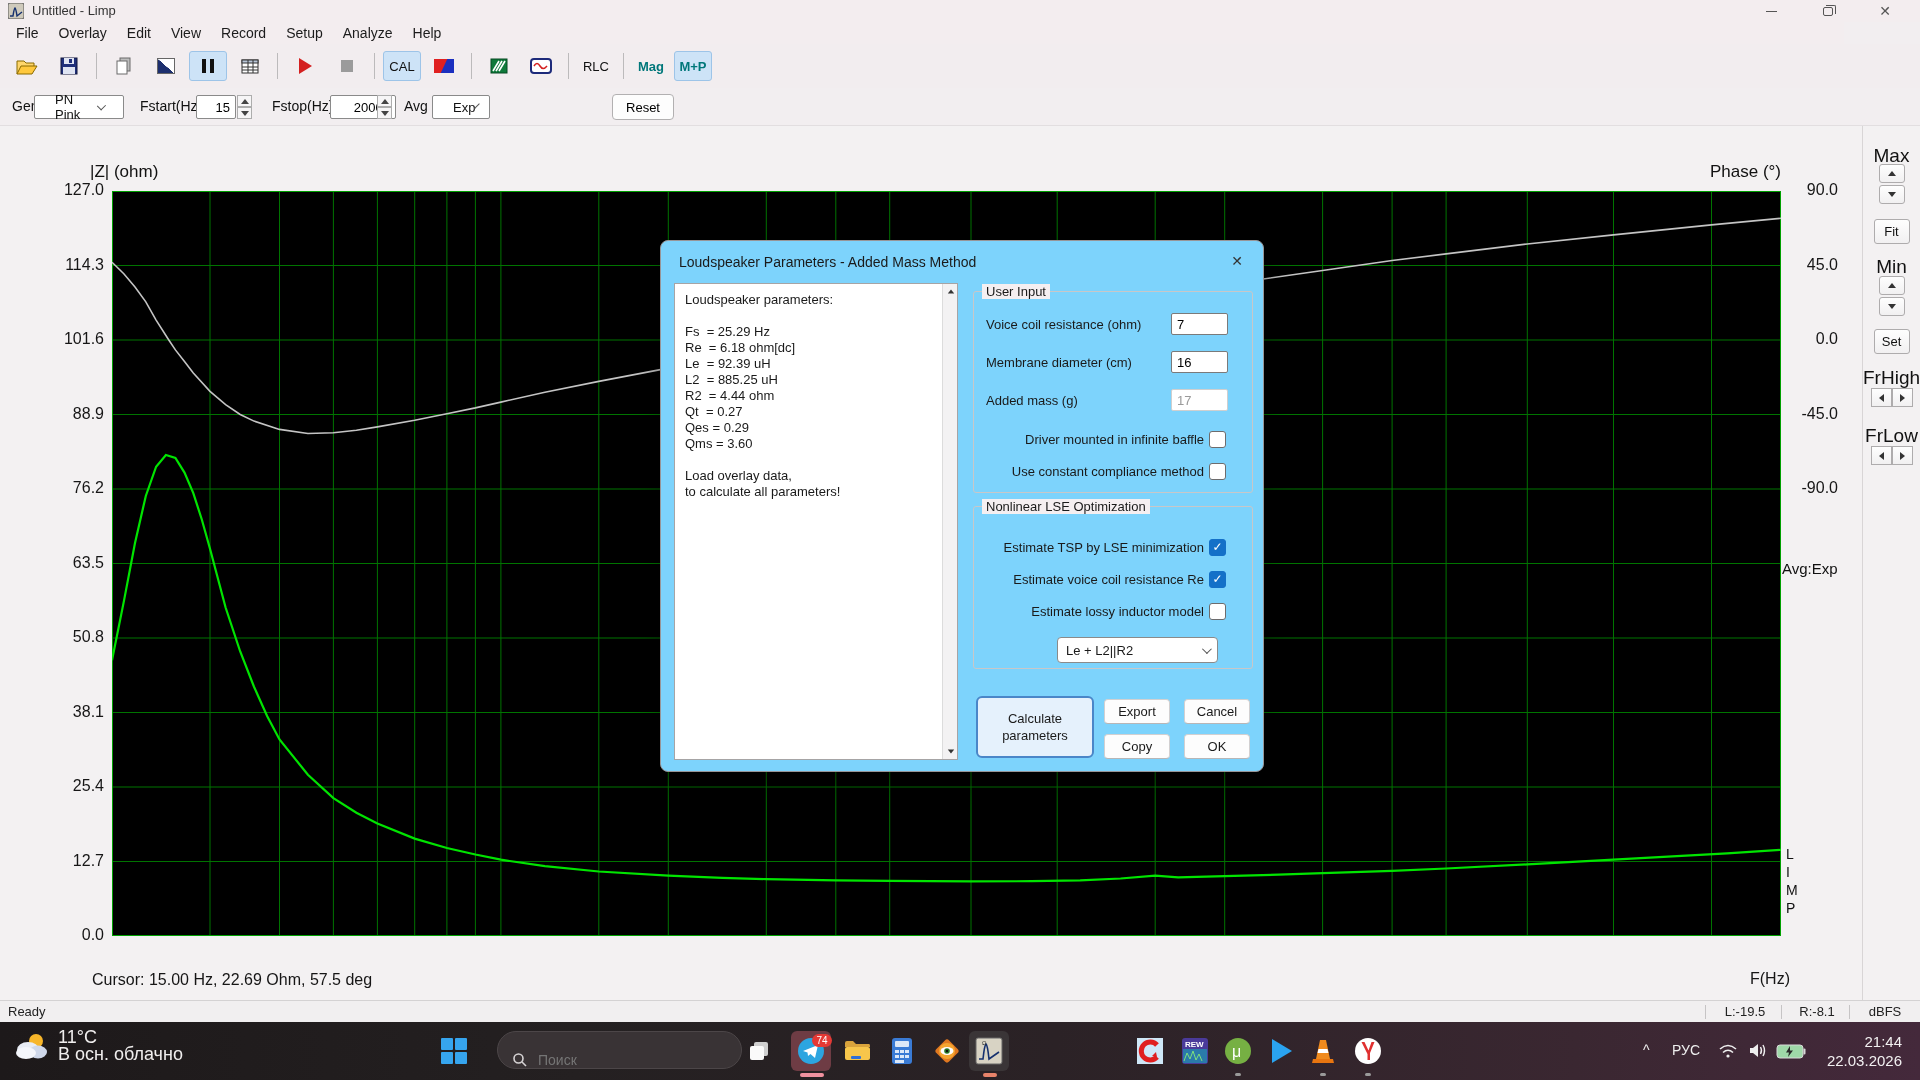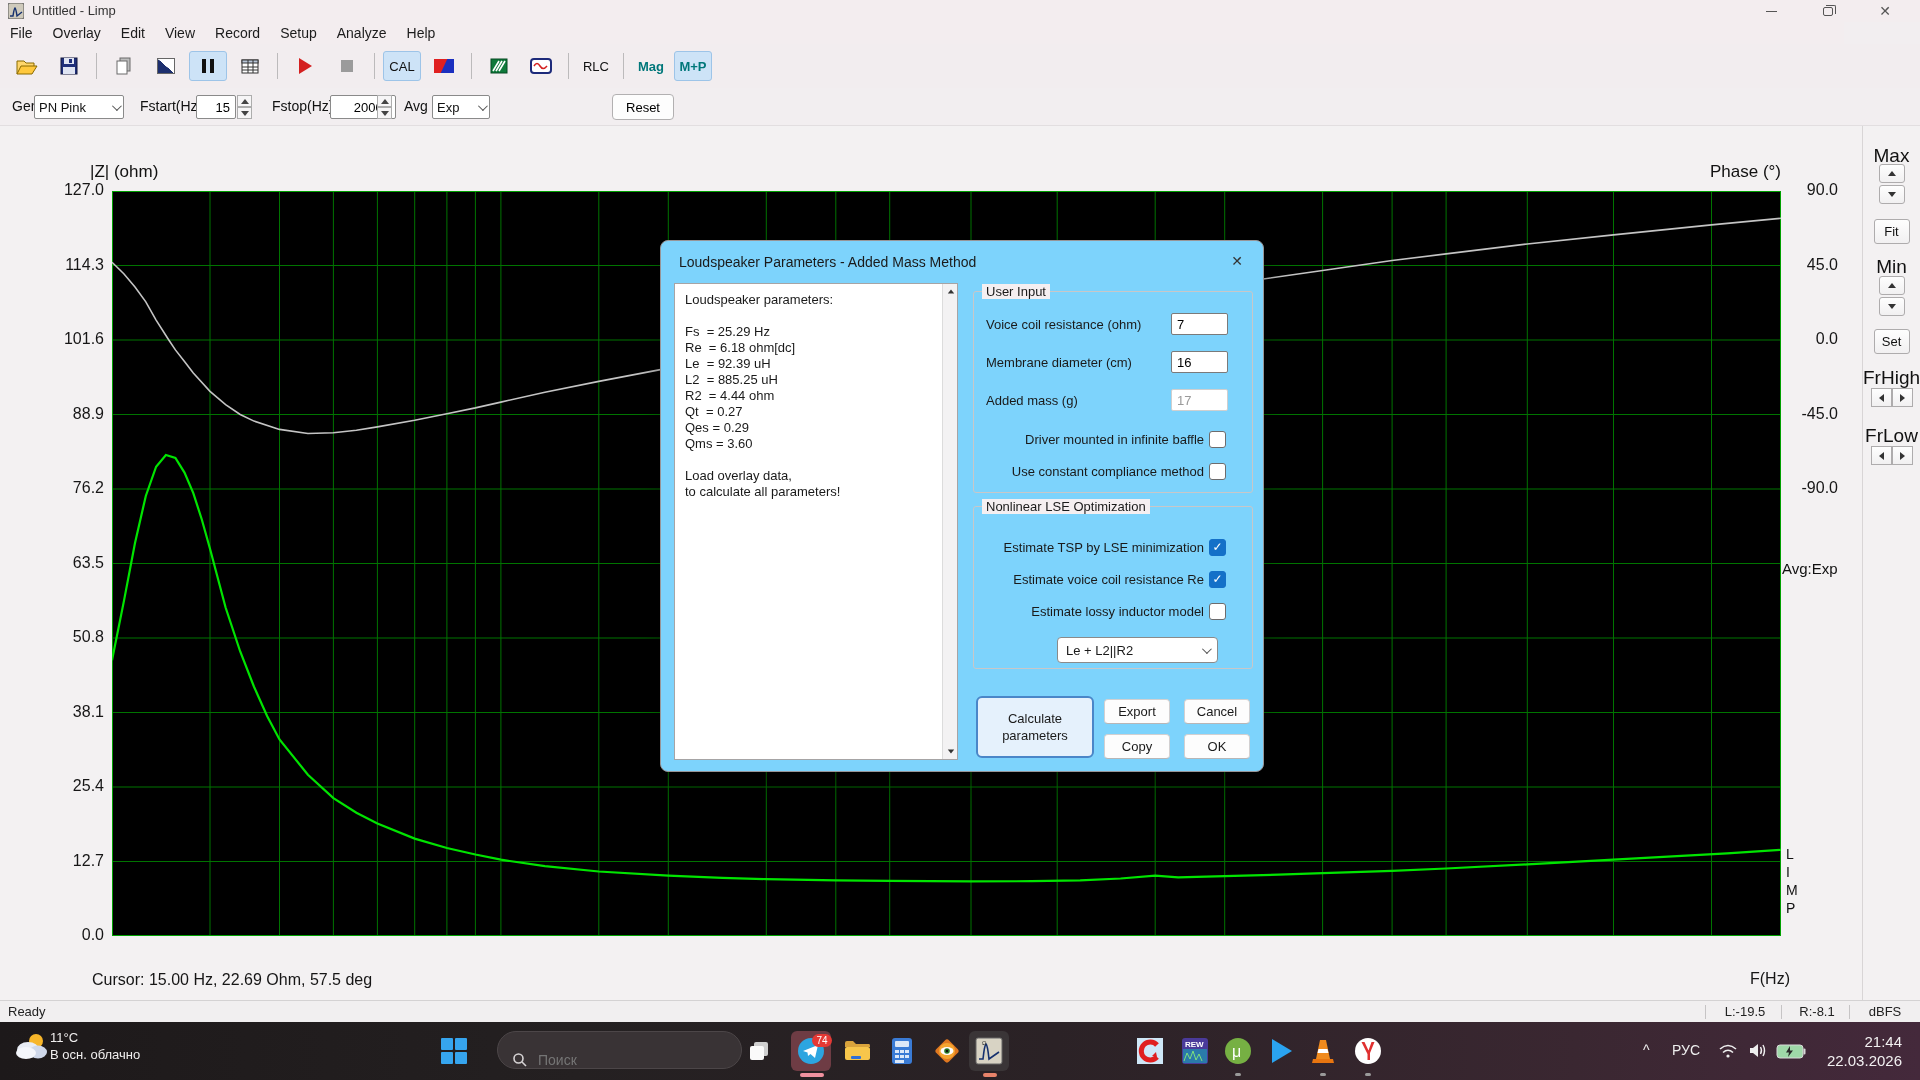--- a/index.html
+++ b/index.html
@@ -11,39 +11,39 @@
   #app-icon { position:absolute; left:8px; top:3px; width:16px; height:16px; }
   #win-title { position:absolute; left:32px; top:3px; font-size:13px; color:#333; }
   .win-btn { position:absolute; top:0; width:46px; height:22px; display:flex; align-items:center; justify-content:center; color:#555; }
   #btn-min  { left:1748px; } #btn-max { left:1805px; } #btn-close { left:1862px; }
   #btn-min .bar { width:11px; height:1px; background:#555; }
   #btn-max .box { width:10px; height:9px; border:1px solid #555; border-radius:2px; position:relative; }
   #btn-max .box:before { content:''; position:absolute; left:2px; top:-3px; width:9px; height:8px; border:1px solid #555; border-left:none; border-bottom:none; border-radius:0 2px 0 0; }
   #btn-close span { font-size:14px; }
 
   
-  #menubar { position:absolute; left:0; top:22px; width:1844px; height:22px; background:#f3edef; display:flex; align-items:center; }
+  #menubar { position:absolute; left:0; top:22px; width:1844px; height:22px; background:#f3edef; display:flex; align-items:center; padding-left:6px; }
   .menu-item { padding:0 10px; font-size:14px; color:#1c1c1c; height:22px; line-height:22px; }
 
   
   #toolbar { position:absolute; left:0; top:44px; width:1920px; height:44px; background:#f2edef; display:flex; align-items:center; padding-left:6px; }
   .tb { width:38px; height:30px; display:flex; align-items:center; justify-content:center; border:1px solid transparent; border-radius:3px; margin:0 2px; font-size:13px; color:#111; }
   .tb.active { background:#cde3f7; border-color:#9dc4e8; }
   .tb-sep { width:1px; height:26px; background:#bcbabb; margin:0 6px; }
   .teal { color:#00777a; font-weight:bold; }
   .tri-bw { width:18px; height:16px; background:linear-gradient(to top right,#1d2f6e 49%,#ffffff 50%); border:1px solid #666; }
   .pause-i { display:flex; gap:4px; } .pause-i i { display:block; width:4px; height:14px; background:#111; }
   .play-i { width:0; height:0; border-left:13px solid #d42020; border-top:8px solid transparent; border-bottom:8px solid transparent; }
   .stop-i { width:12px; height:12px; background:#9b9b9b; }
   .flag-i { width:20px; height:14px; background:linear-gradient(115deg,#e02020 48%,#1b2fbf 52%); }
 
   
   #parambar { position:absolute; left:0; top:88px; width:1920px; height:38px; background:#f2eef0; border-bottom:1px solid #e2dee0; font-size:14px; color:#111; }
   #parambar .lbl { position:absolute; top:10px; }
-  .combo { position:absolute; top:7px; height:24px; background:#fff; border:1px solid #8a8a8a; border-radius:2px; font-size:13px; display:flex; align-items:center; padding:0 4px; justify-content:space-between; }
+  .combo { position:absolute; top:7px; height:24px; background:#fff; border:1px solid #8a8a8a; border-radius:2px; font-size:13px; display:flex; align-items:center; padding:0 20px; justify-content:space-between; }
   .chev { width:7px; height:7px; border-right:1.5px solid #555; border-bottom:1.5px solid #555; transform:rotate(45deg) translateY(-2px); }
   .edit { position:absolute; top:7px; height:24px; background:#fff; border:1px solid #8a8a8a; border-radius:2px; font-size:13px; text-align:right; padding:0 5px; font-family:"Liberation Sans",sans-serif; }
   .spin { position:absolute; top:7px; width:15px; height:24px; display:flex; flex-direction:column; }
   .spin div { flex:1; border:1px solid #adadad; background:#f6f5f6; display:flex; align-items:center; justify-content:center; }
   .spin .up:after { content:''; border-left:4px solid transparent; border-right:4px solid transparent; border-bottom:5px solid #444; }
   .spin .dn:after { content:''; border-left:4px solid transparent; border-right:4px solid transparent; border-top:5px solid #444; }
   #reset-btn { position:absolute; left:612px; top:6px; width:62px; height:26px; background:#fdfdfd; border:1px solid #b2b0b1; border-radius:4px; font-size:13px; }
 
   
   #workspace { position:absolute; left:0; top:126px; width:1920px; height:874px; background:#f3f1f2; }
@@ -109,21 +109,21 @@
 
   
   #statusbar { position:absolute; left:0; top:1000px; width:1920px; height:22px; background:#f1eff0; border-top:1px solid #d4d2d3; font-size:13px; color:#222; }
   #sb-ready { position:absolute; left:8px; top:3px; }
   .sb-div { position:absolute; top:4px; width:1px; height:14px; background:#c6c4c5; }
   .sb-val { position:absolute; top:3px; text-align:center; }
 
   
   #taskbar { position:absolute; left:0; top:1022px; width:1920px; height:58px; background:linear-gradient(90deg,#1d191a 0%,#242021 30%,#2b2226 55%,#3a2731 82%,#44293b 100%); color:#eee; }
   #weather { position:absolute; left:12px; top:7px; display:flex; align-items:center; }
-  #weather .wtxt { margin-left:0; font-size:13px; line-height:17px; color:#f0eeee; }
+  #weather .wtxt { margin-left:8px; font-size:18px; line-height:17px; color:#f0eeee; }
   #start-btn { position:absolute; left:441px; top:16px; width:26px; height:26px; display:grid; grid-template-columns:12px 12px; grid-gap:2px; }
   #start-btn i { background:#36a5ee; border-radius:1px; height:12px; }
   #search-pill { position:absolute; left:497px; top:9px; width:245px; height:38px; background:#393335; border:1px solid #4c4648; border-radius:19px; display:flex; align-items:flex-end; padding-left:14px; }
   #search-pill input { background:transparent; border:none; outline:none; color:#d6d3d4; font-size:14px; margin-left:10px; width:160px; font-family:"Liberation Sans",sans-serif; }
   .task-icon { position:absolute; top:9px; width:40px; height:40px; border-radius:6px; display:flex; align-items:center; justify-content:center; }
   .task-icon.active { background:rgba(255,255,255,.09); }
   #ti-telegram { background:#6e3c44; }
   #ti-limp { background:#3a3537; }
   .run-dot { position:absolute; top:51px; width:6px; height:3px; border-radius:2px; background:#9a9a9a; }
   .run-pill { position:absolute; top:51px; height:4px; border-radius:2px; }

